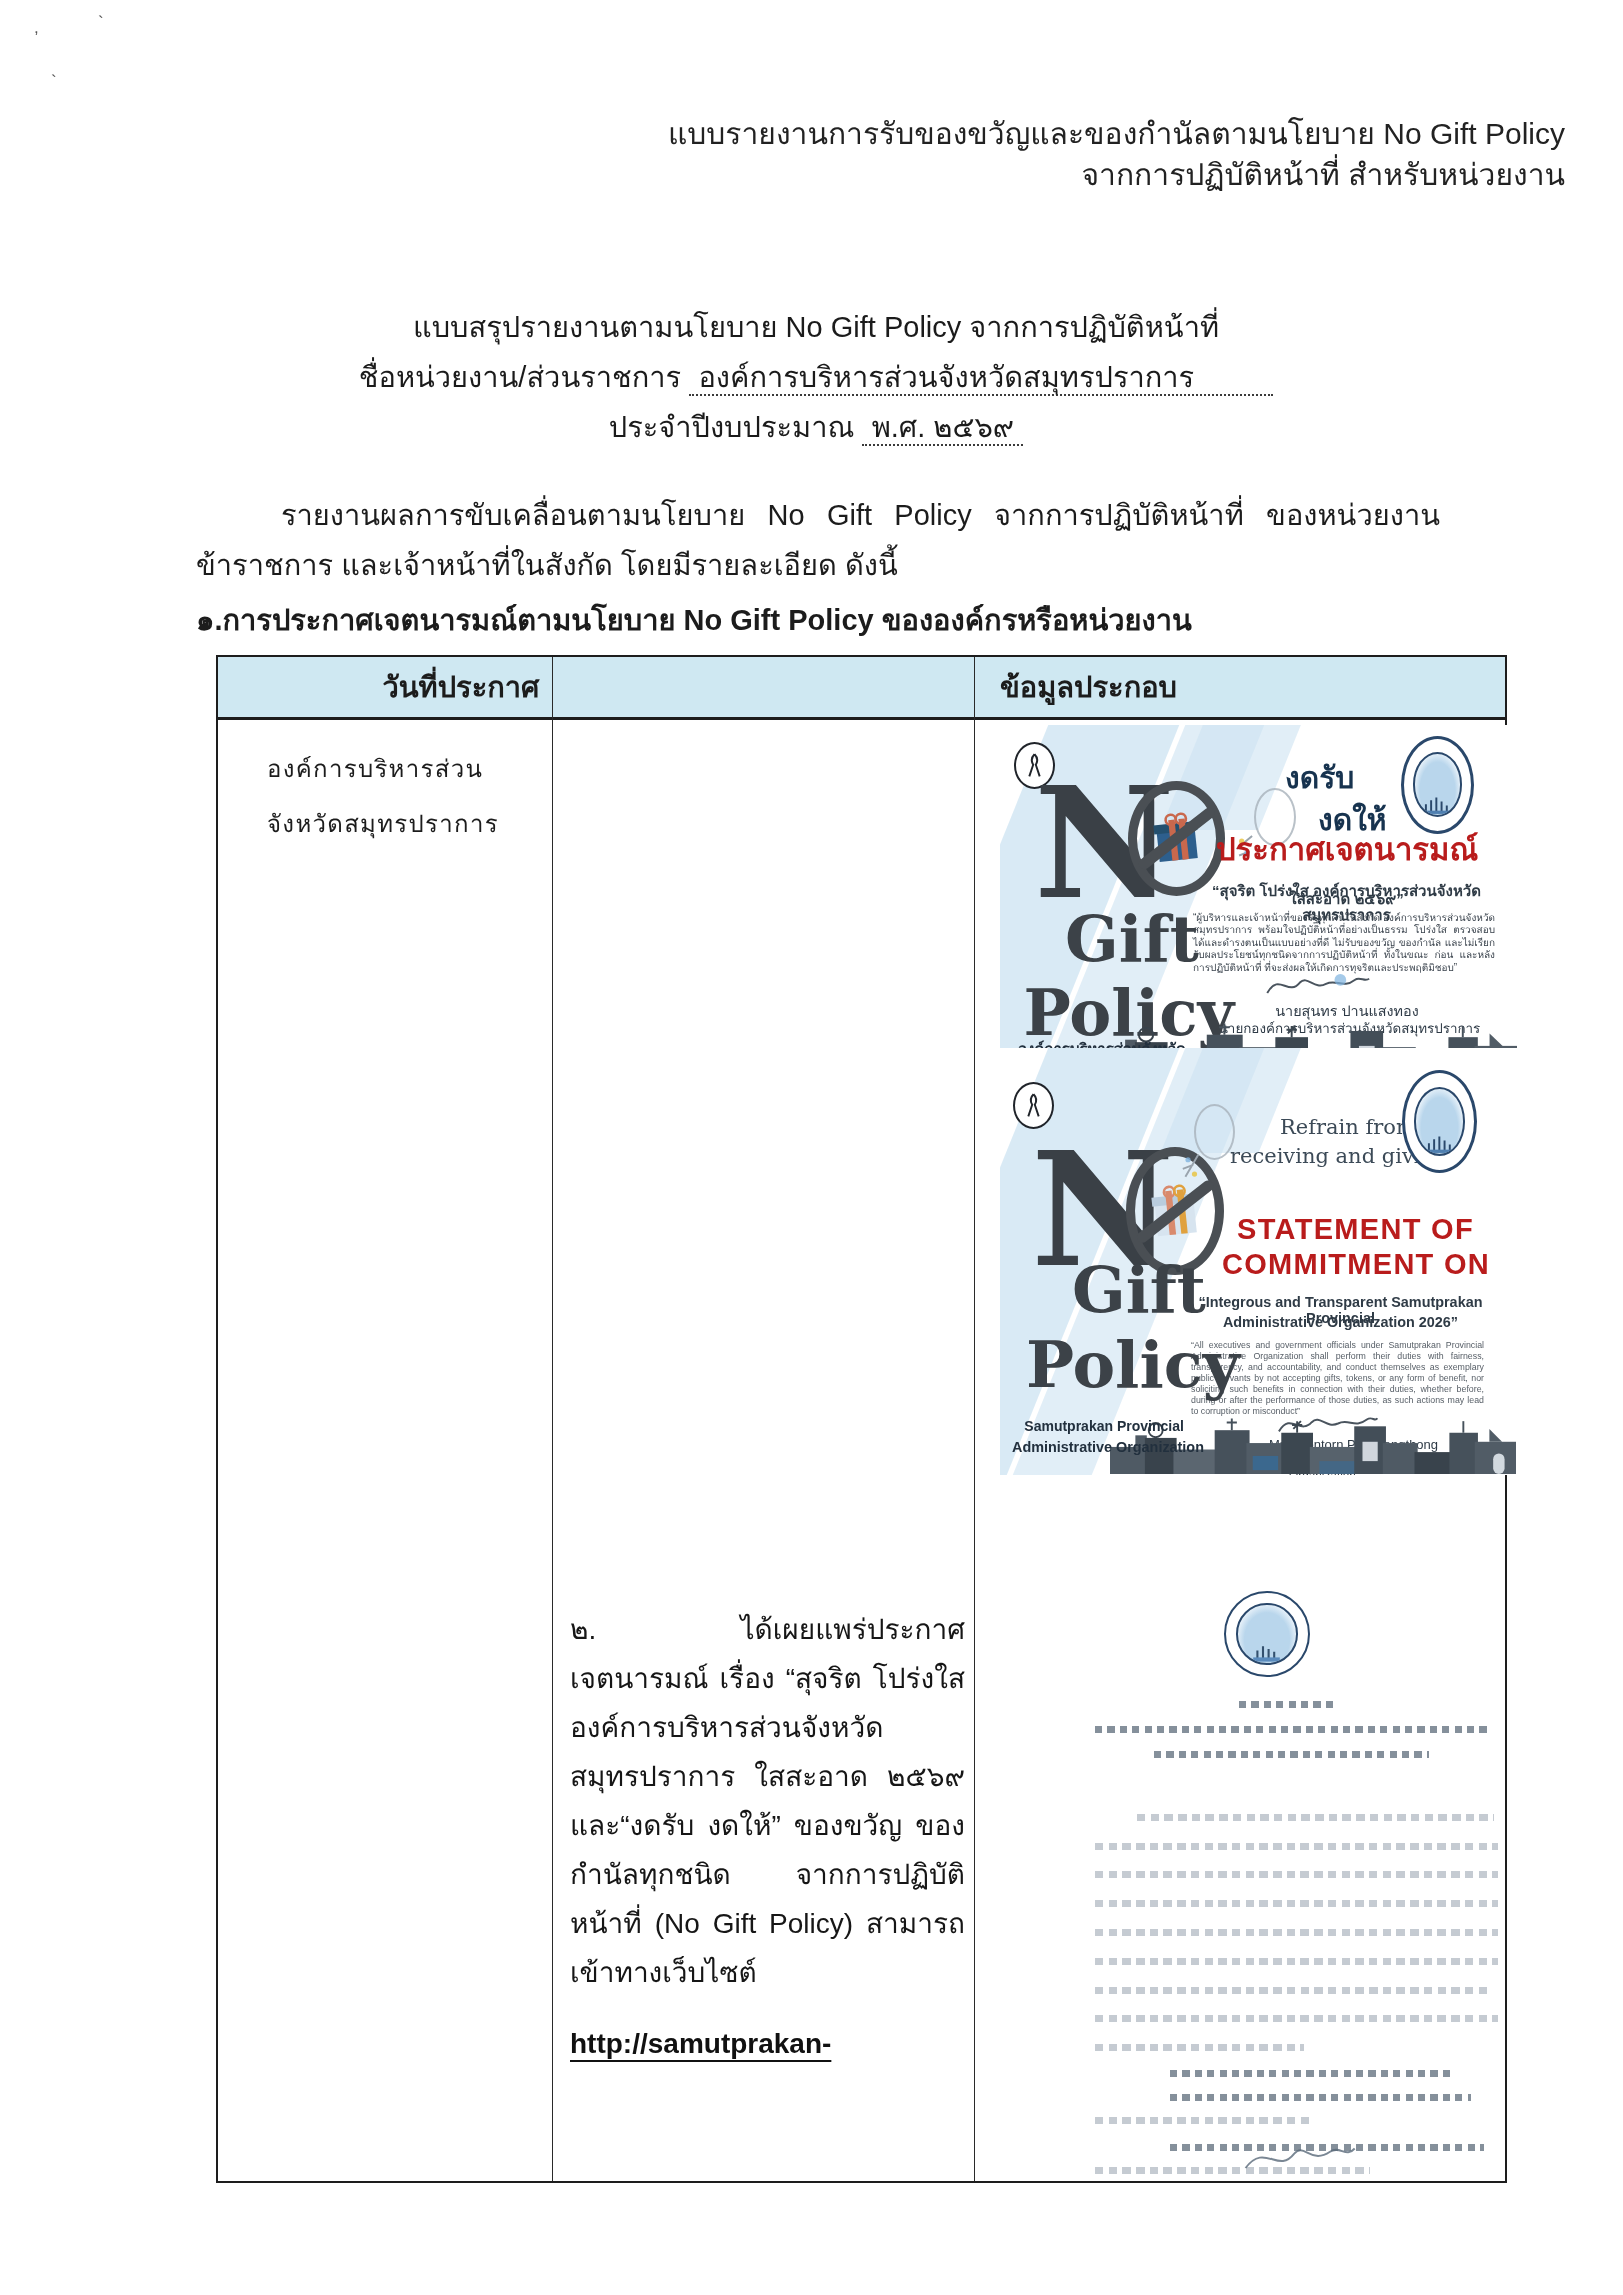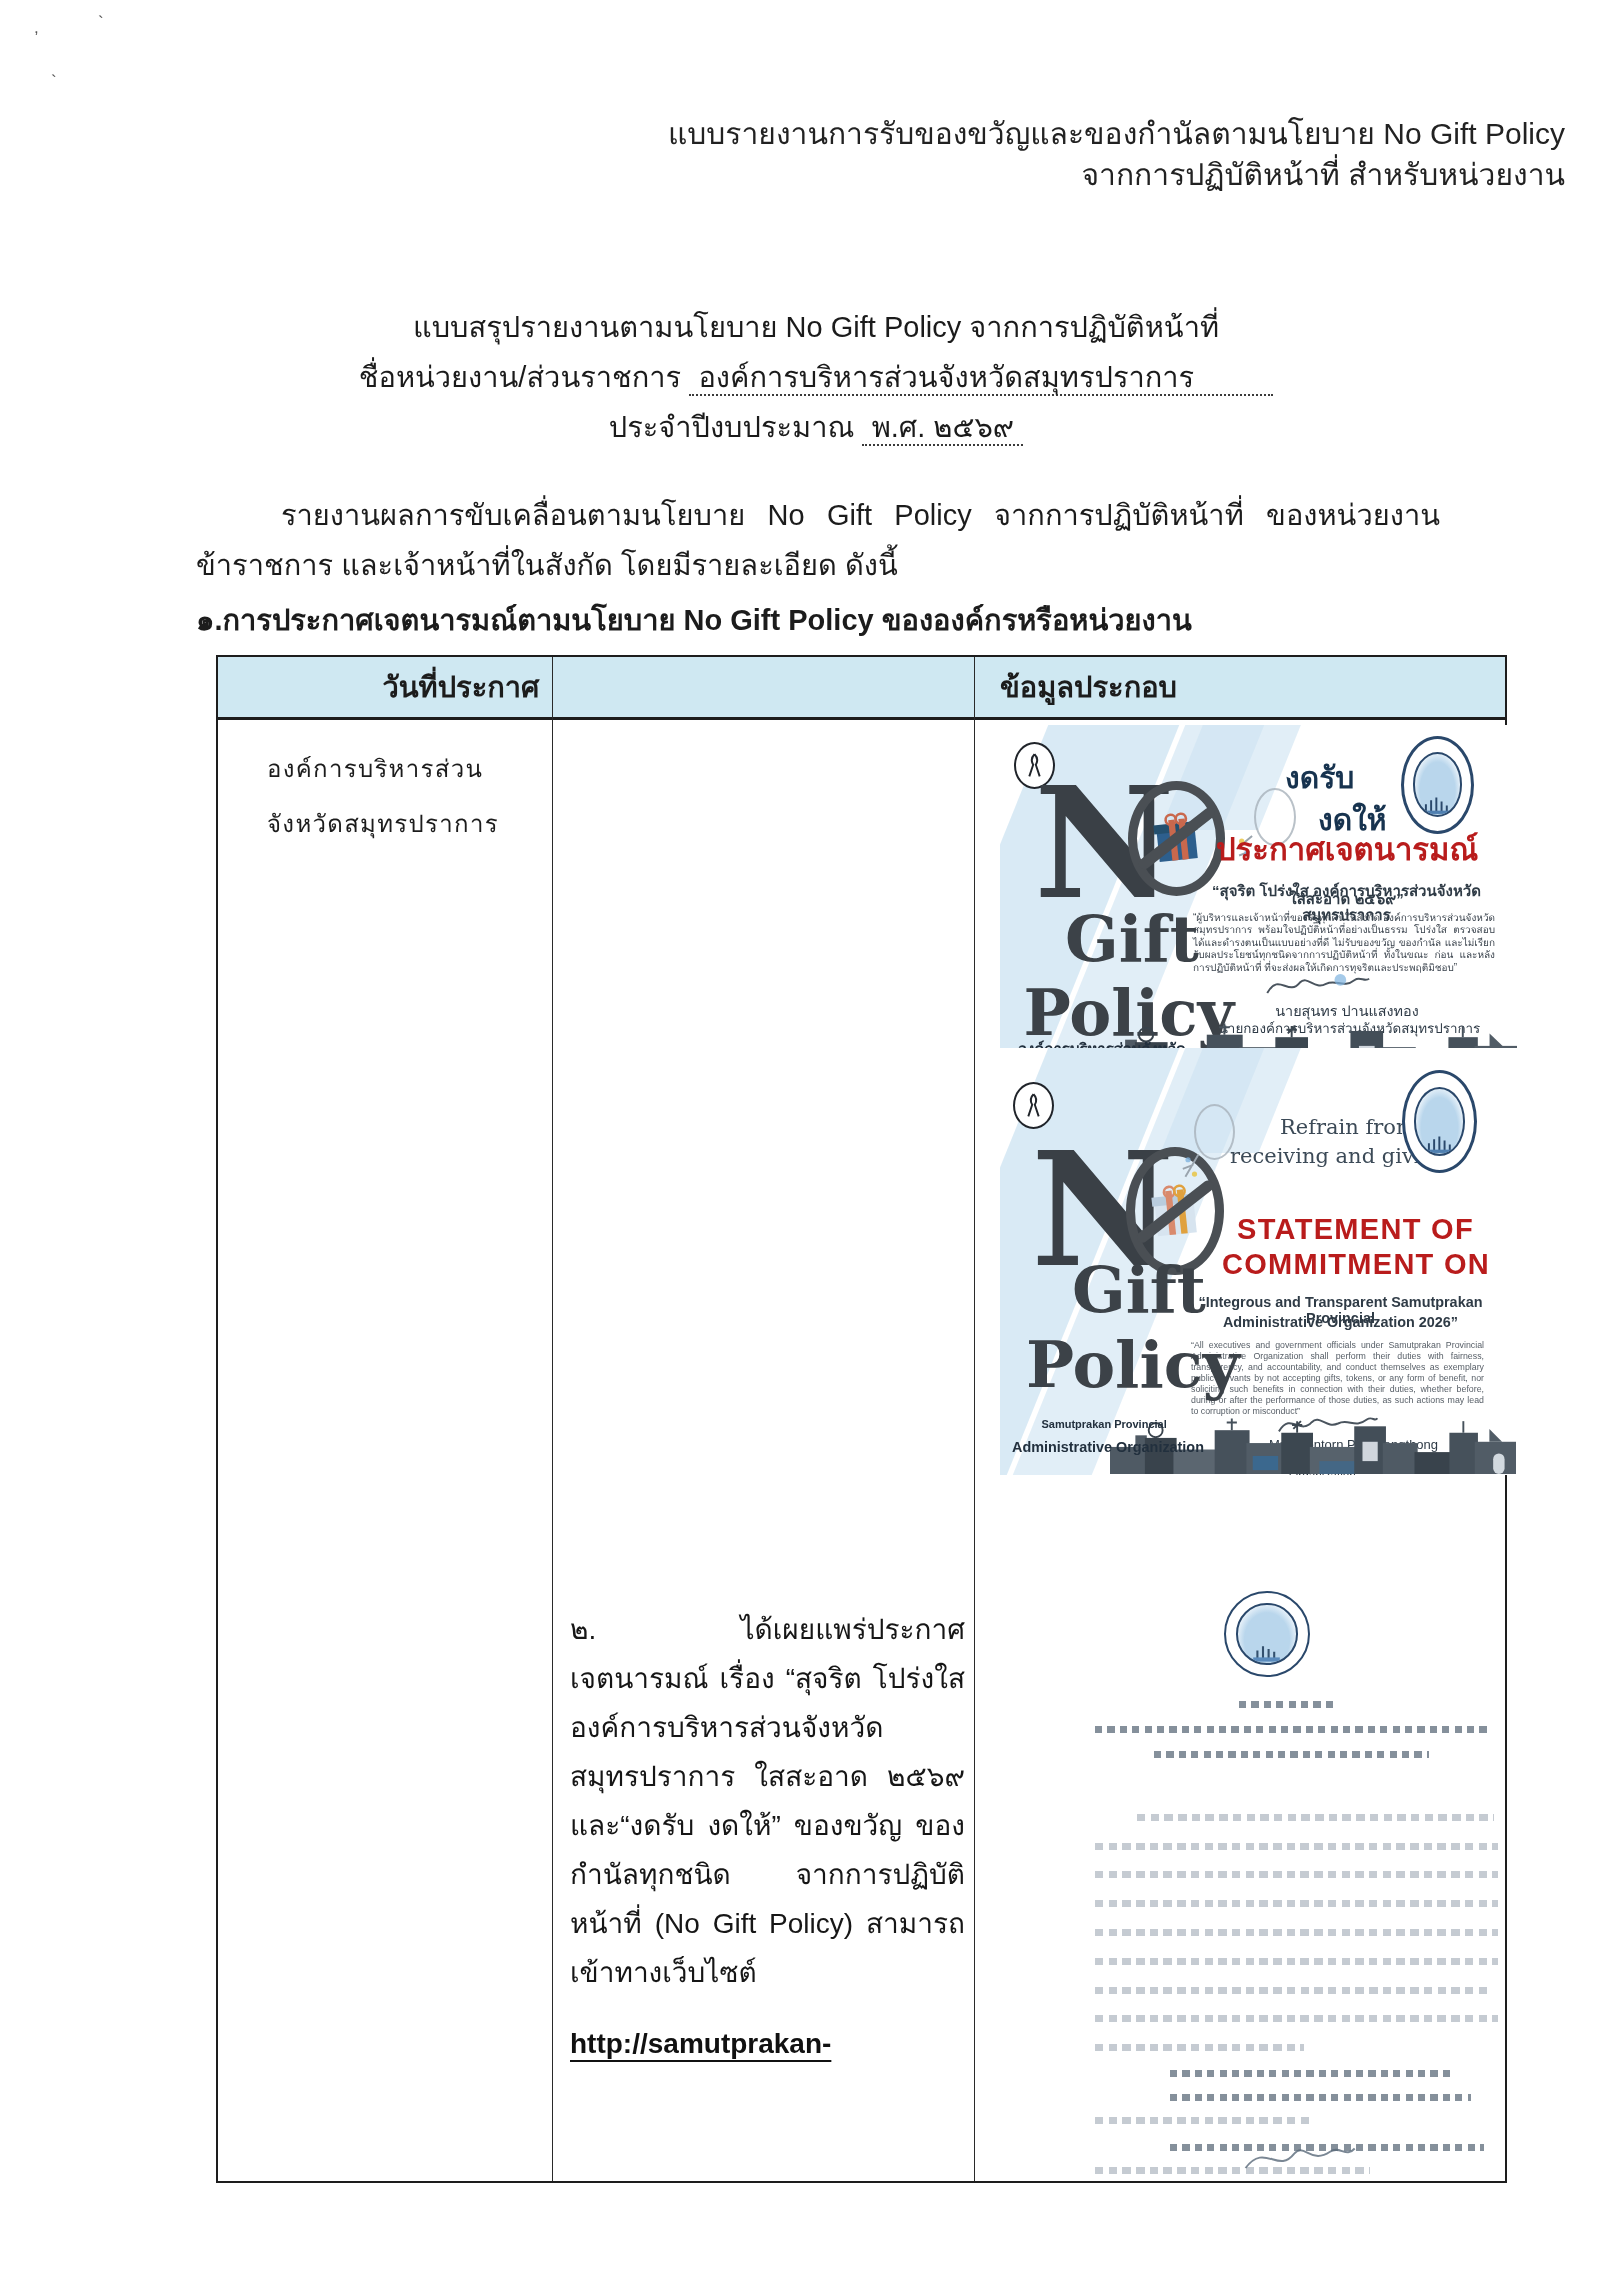--- a/index.html
+++ b/index.html
@@ -268,21 +268,21 @@
         <rect x="398" y="40" width="24" height="30" fill="#e9eff4" opacity=".85"></rect>
         <rect x="430" y="42" width="55" height="48" fill="#4f5a64"></rect>
         <rect x="480" y="56" width="60" height="34" fill="#39434c"></rect>
         <rect x="535" y="26" width="45" height="64" fill="#46515b"></rect>
         <path d="M557 26 L557 8" stroke="#46515b" stroke-width="3"></path>
         <rect x="575" y="40" width="65" height="50" fill="#515c66"></rect>
         <path d="M598 40 L598 20 L618 40 Z" fill="#515c66"></path>
         <rect x="604" y="58" width="18" height="32" rx="9" fill="#e9eff4" opacity=".85"></rect>
       </svg>
 
-      <span class="abs org-caption" style="left:2.6px; top:370px; width:203px; font-size:11px;">Samutprakan Provincial</span>
+      <span class="abs org-caption" style="left:2.6px; top:370px; width:203px; font-size:14px;">Samutprakan Provincial</span>
       <span class="abs org-caption" style="left:0px; top:391px; width:216px; font-size:14.4px;">Administrative Organization</span>
     </div>
 
     <div class="abs letter">
       <div class="abs seal" style="left:149px; top:5.2px; width:86px; height:86px; border-width:2.6px;">
         <div class="seal-inner" style="width:70%; height:70%;">
           <svg width="33" height="21" viewBox="0 0 46 30">
               <path d="M10 26 L10 12 M18 26 L18 6 M26 26 L26 10 M34 26 L34 14" stroke="#33506e" stroke-width="3"></path>
               <rect x="4" y="22" width="38" height="6" fill="#5a8bbd"></rect>
             </svg>

